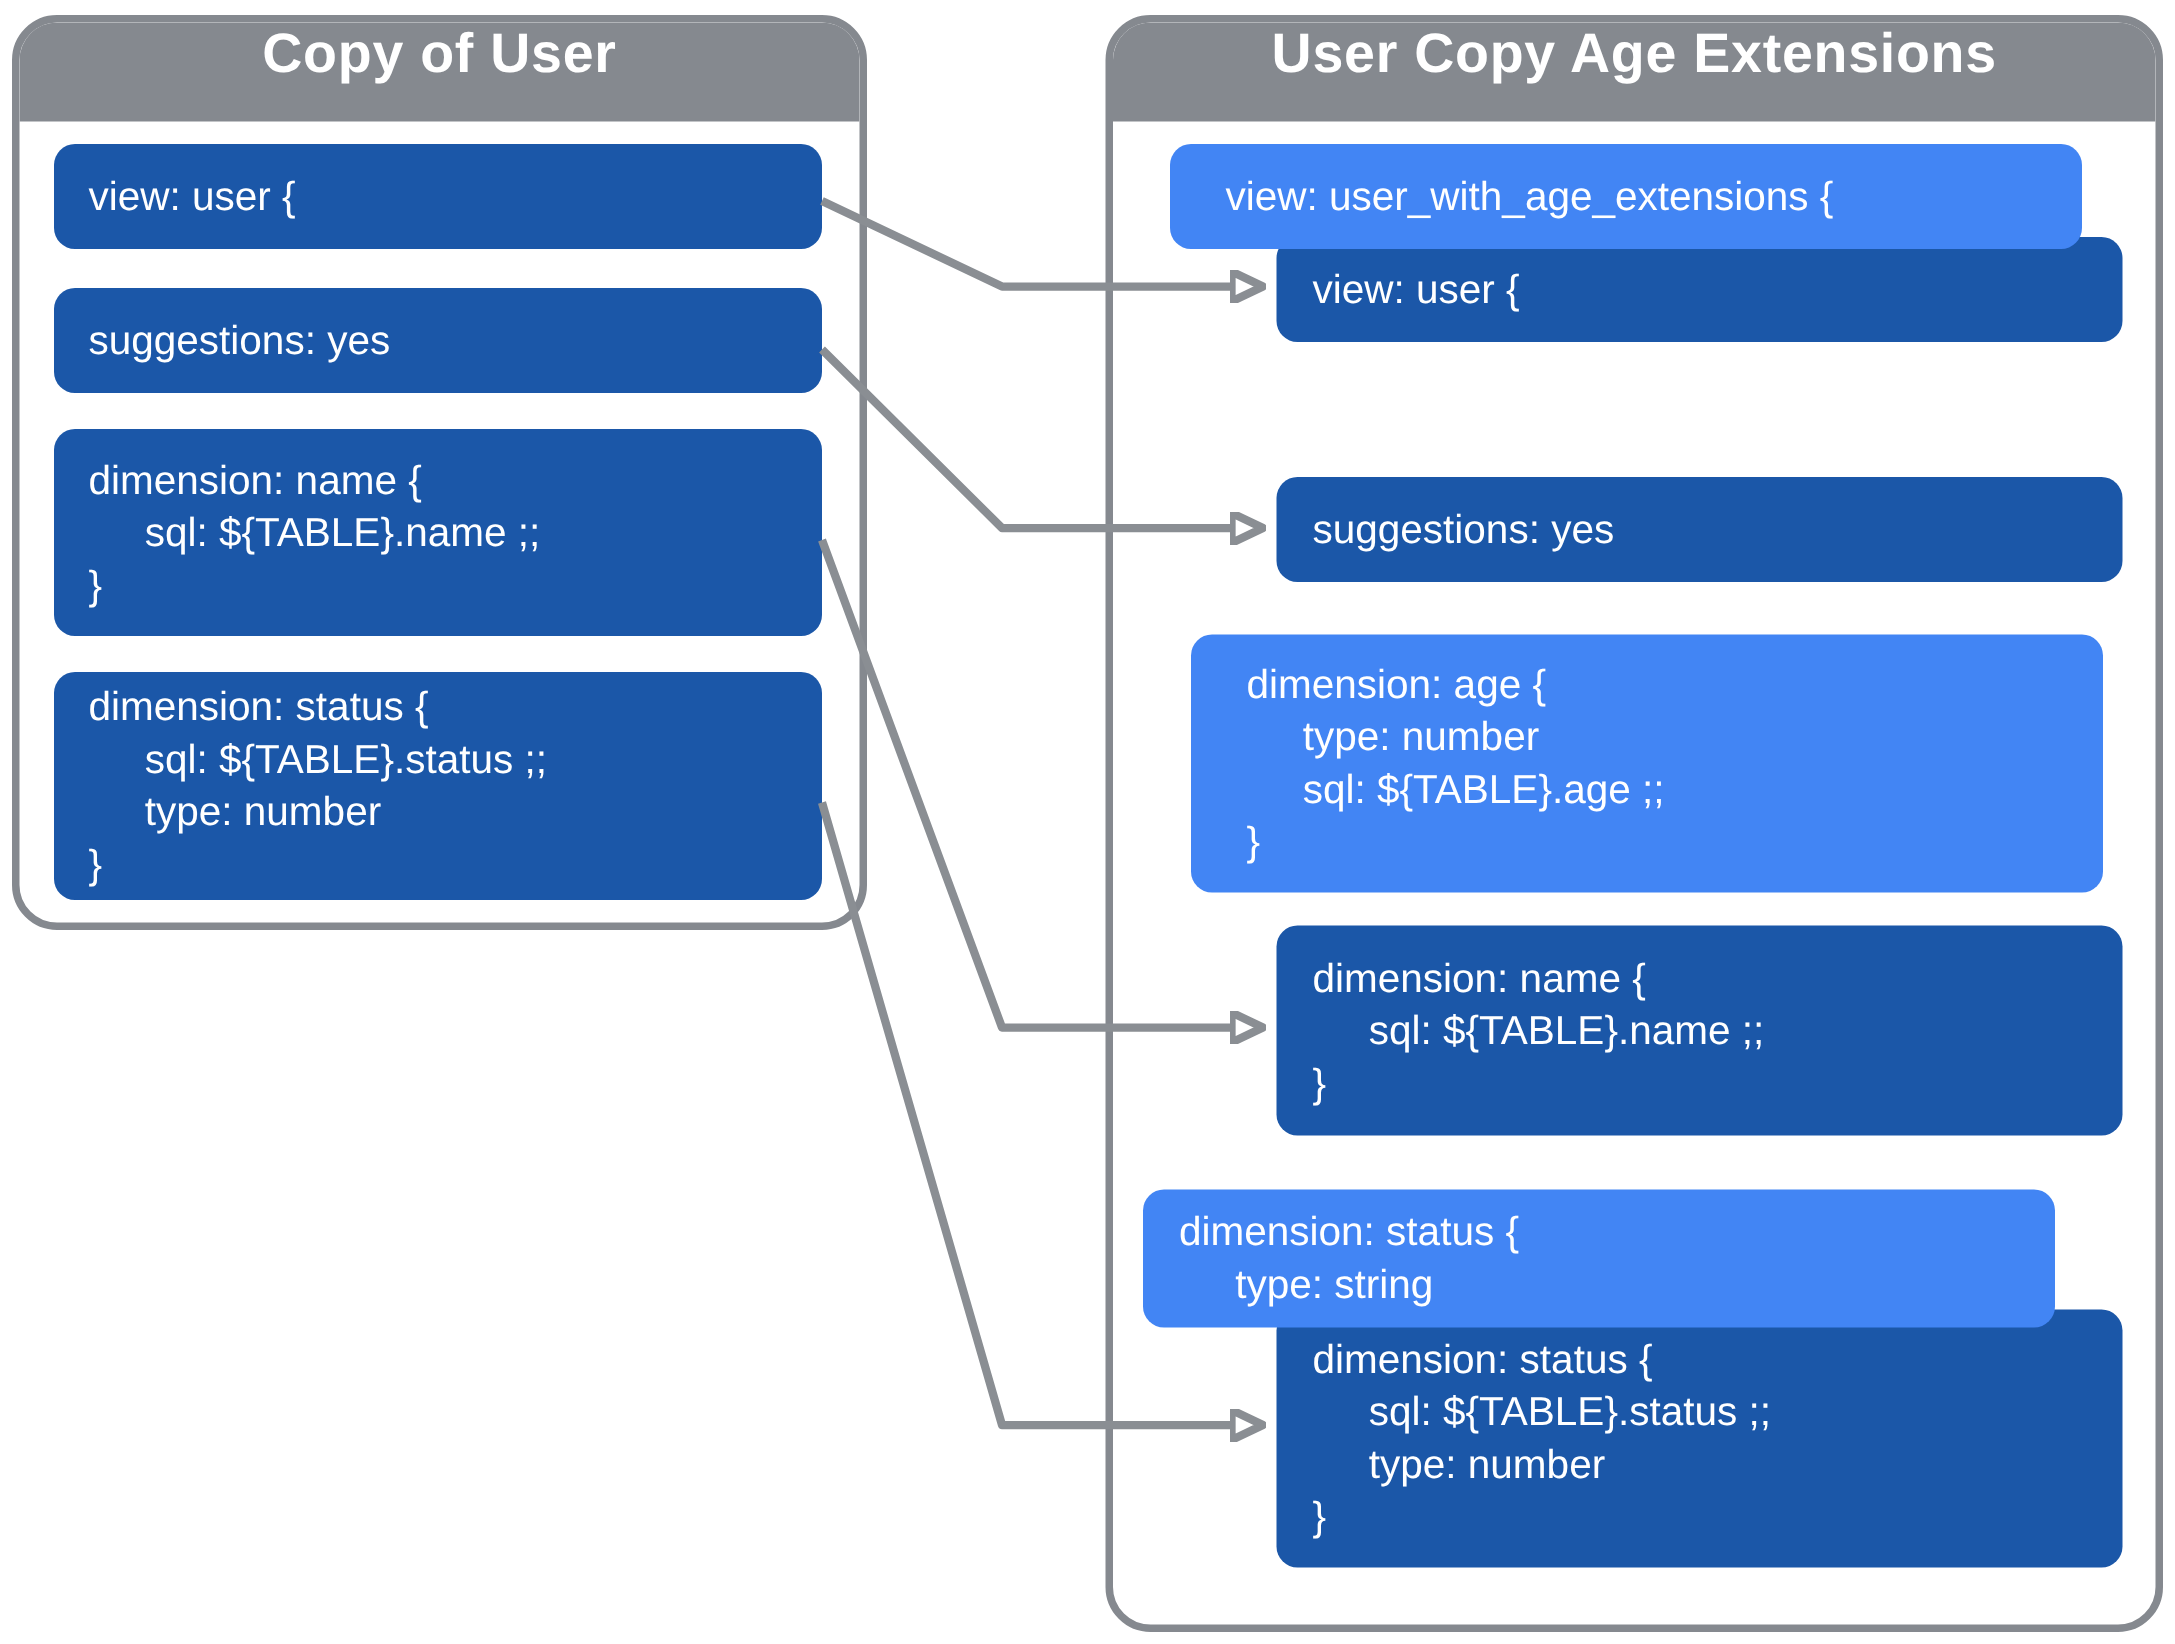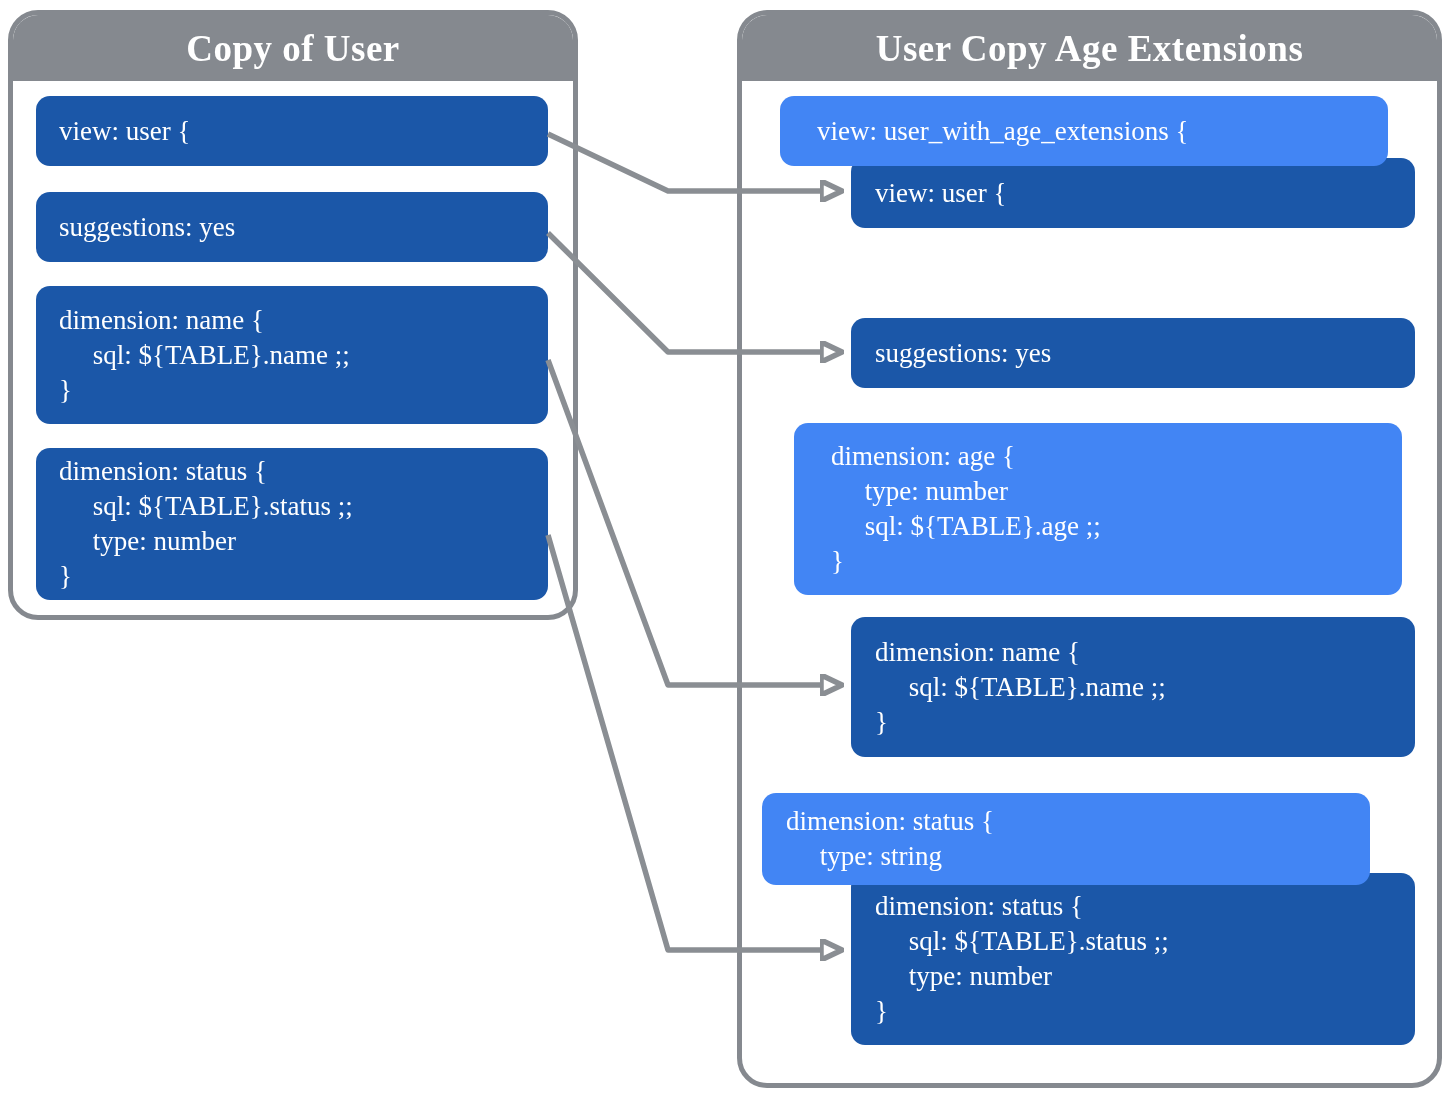--- a/index.html
+++ b/index.html
@@ -16,30 +16,30 @@
     font-family:"Liberation Sans",sans-serif;overflow:hidden;
   }
   .panel{
     position:absolute;background:#fff;border:5px solid var(--gray);
     border-radius:30px;overflow:hidden;box-sizing:border-box;
   }
   .panel-left{left:8px;top:10px;width:570px;height:610px;}
   .panel-right{left:737px;top:10px;width:705px;height:1078px;}
   .panel-header{
     height:66px;background:var(--gray);
-    display:flex;align-items:center;justify-content:center;font-family:Liberation Serif, serif;
+    display:flex;justify-content:center;
   }
   .panel-title{
     color:var(--text);font-size:37px;font-weight:bold;letter-spacing:0.5px;
   }
   .code-block{
     position:absolute;border-radius:14px;box-sizing:border-box;
     display:flex;align-items:center;
     color:var(--text);
-    font-family:Liberation Serif, serif;
+    font-family:Liberation Sans, sans-serif;
     font-size:27px;
   }
   .code-block .code{white-space:pre;line-height:35px;display:block;}
   .dark{background:var(--dark-blue);z-index:1;}
   .light{background:var(--light-blue);z-index:2;}
   
   .b1{left:36px;top:96px;width:512px;height:70px;padding-left:23px;}
   .b2{left:36px;top:192px;width:512px;height:70px;padding-left:23px;}
   .b3{left:36px;top:286px;width:512px;height:138px;padding-left:23px;}
   .b4{left:36px;top:448px;width:512px;height:152px;padding-left:23px;}

